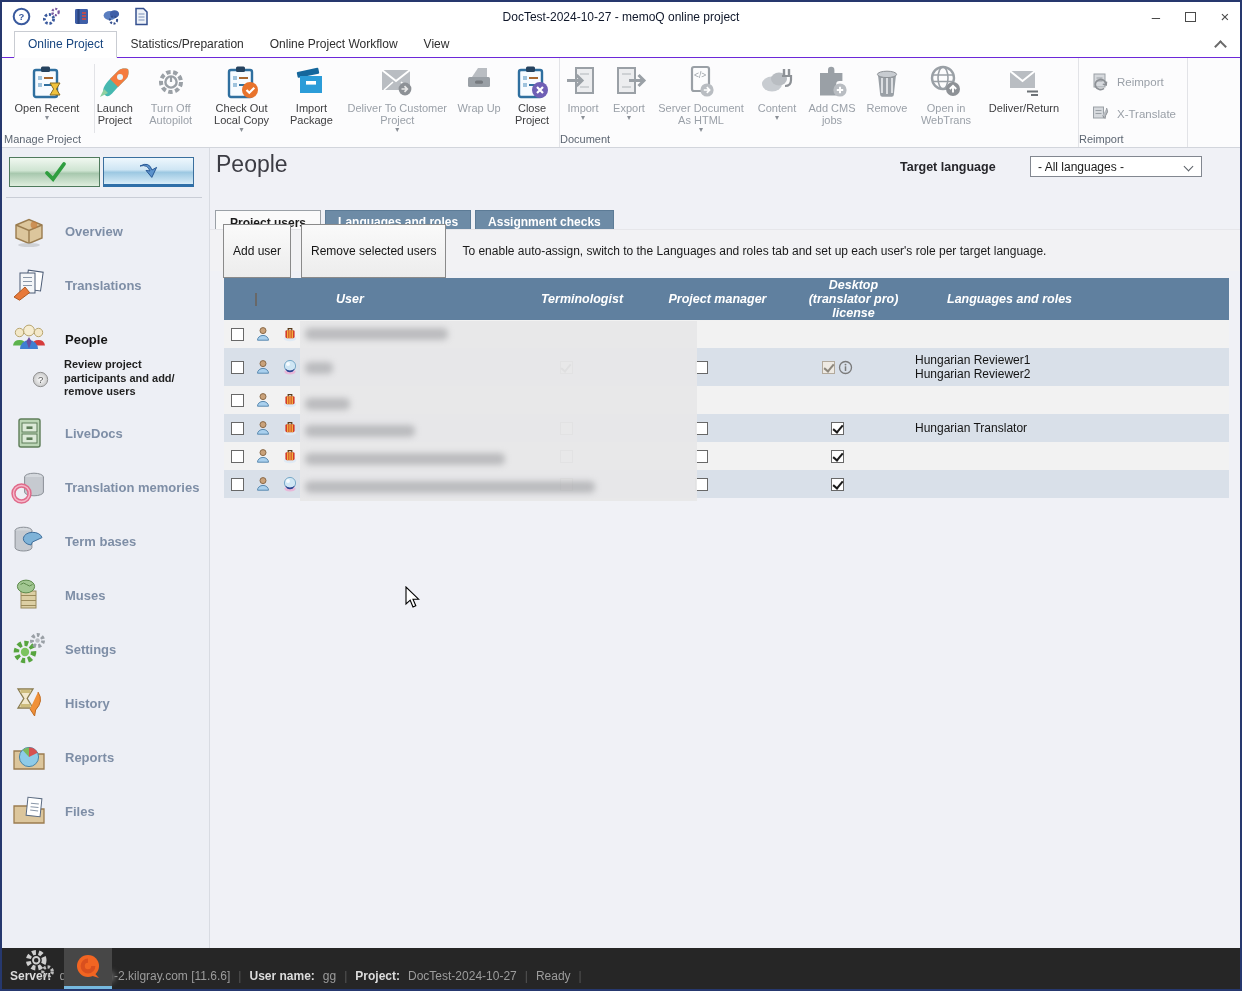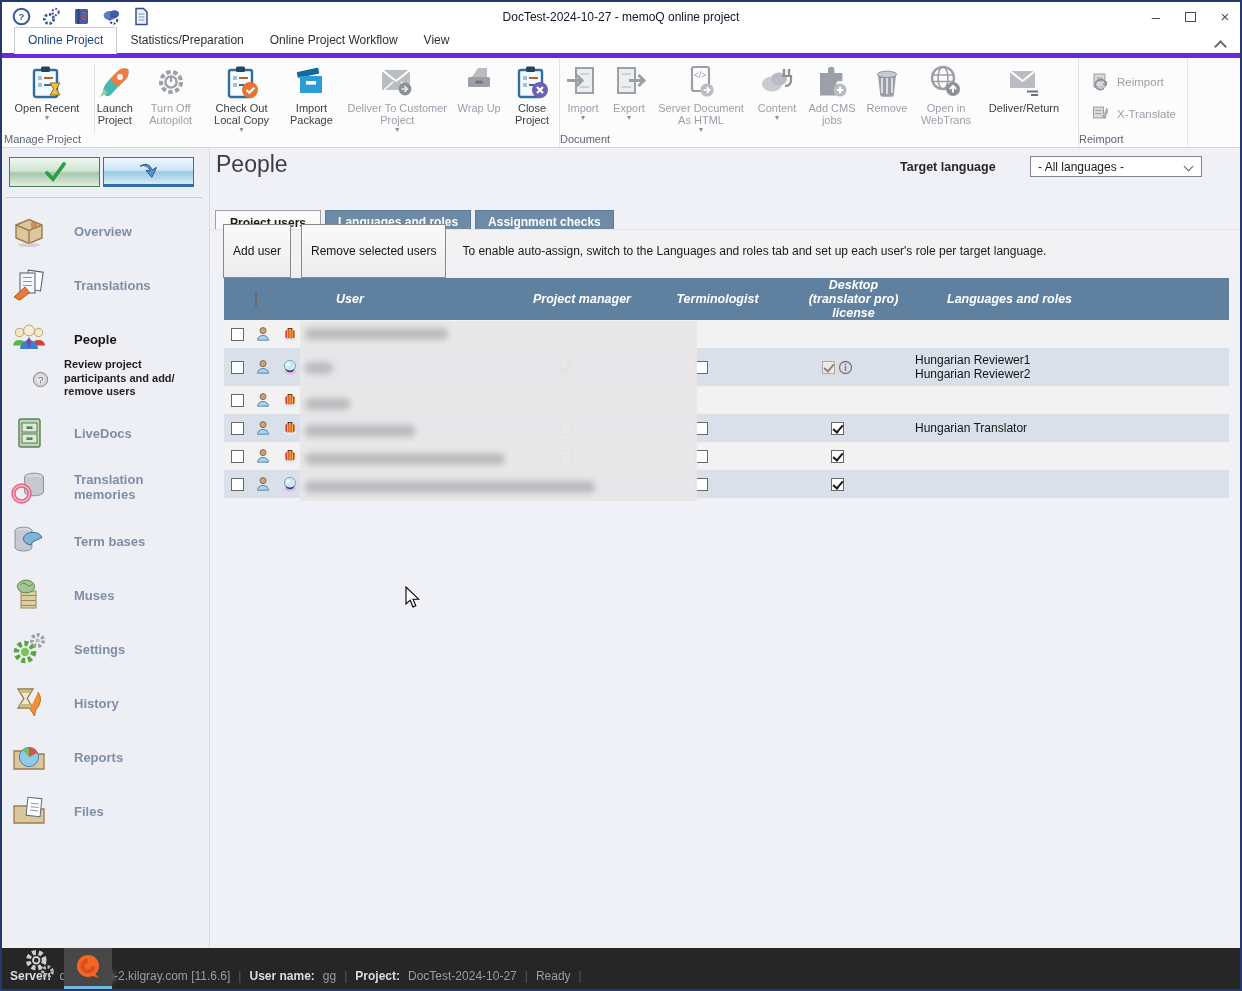--- a/index.html
+++ b/index.html
@@ -9,21 +9,21 @@
     border:2px solid #26386e;}
   
   .titlebar{position:absolute;left:0;top:0;width:100%;height:29px;background:#ffffff;}
   .qat{position:absolute;left:10px;top:5px;display:flex;gap:11px;align-items:center;}
   .qicon{width:19px;height:19px;display:inline-block;}
   .win-title{position:absolute;left:0;right:0;top:8px;text-align:center;font-size:12px;color:#0f172a;}
   .win-controls{position:absolute;right:8px;top:0;height:29px;display:flex;align-items:center;gap:22px;color:#4a4a4a;}
   .wc{width:14px;text-align:center;font-size:15px;line-height:14px;cursor:default;}
   .wc-max{width:11px;height:10px;border:1.5px solid #4a4a4a;}
   
-  .tabrow{position:absolute;left:0;top:29px;width:100%;height:27px;background:#ffffff;border-bottom:5px solid #6d28d9;}
+  .tabrow{position:absolute;left:0;top:29px;width:100%;height:27px;background:#ffffff;border-bottom:1px solid #6d28d9;}
   .rtabs{display:flex;padding-left:12px;height:100%;align-items:flex-end;}
   .rtab{padding:5px 13px 6px;font-size:12px;color:#2e2e2e;}
   .rtab.active{border:1px solid #c9ccd2;border-bottom:1px solid #fff;background:#fff;color:#17457f;margin-bottom:-1px;}
   .collapse{position:absolute;right:14px;top:8px;width:11px;height:11px;}
   .collapse:before{content:"";position:absolute;left:1px;top:3px;width:7px;height:7px;border:solid #6a6a6a;border-width:2px 0 0 2px;transform:rotate(45deg);}
   
   .ribbon{position:absolute;left:0;top:56px;width:100%;height:90px;background:#fcfcfd;border-bottom:1px solid #d2d5dc;}
   .rgroup{position:absolute;top:0;height:100%;border-right:1px solid #e2e3e7;}
   .rgroup-label{position:absolute;bottom:2px;left:0;right:0;text-align:left;font-size:11px;color:#5d6672;}
   .rbtns{display:flex;align-items:flex-start;padding-top:4px;height:74px;}
@@ -35,21 +35,21 @@
   .vsep{position:absolute;top:6px;bottom:14px;width:1px;background:#e2e3e7;}
   .smallbtn{position:absolute;display:flex;align-items:center;gap:7px;font-size:11.5px;color:#9aa0a8;}
   .smallbtn .sic{width:19px;height:19px;}
   
   .sidebar{position:absolute;left:0;top:146px;width:208px;height:804px;background:#edeff5;border-right:1px solid #d8dbe2;}
   .quickbtns{position:absolute;left:7px;top:9px;display:flex;gap:3px;}
   .qb{width:91px;height:30px;border:1px solid #4a6a7d;display:flex;align-items:center;justify-content:center;}
   .qb.green{background:linear-gradient(#f0f8f0,#cfe4d2 45%,#a8c8ae 55%,#dfeede);border-color:#4f7a5d;}
   .qb.blue{background:linear-gradient(#eef7fd,#cfe6f4 45%,#9cc8e2 55%,#d8ecf8);border-color:#3a6f9e;border-bottom:3px solid #2f6fa8;}
   .sep-line{position:absolute;left:4px;top:49px;width:196px;height:1px;background:#c9cdd6;}
-  .sitem{position:absolute;left:8px;display:flex;align-items:center;gap:26px;width:195px;}
+  .sitem{position:absolute;left:8px;display:flex;align-items:center;gap:17px;width:195px;}
   .sitem .sic36{width:38px;height:38px;flex:none;}
   .sitem .slabel{font-size:13px;font-weight:bold;color:#7e8ea6;}
   .sitem.active .slabel{color:#141414;}
   .sdesc{position:absolute;left:62px;width:138px;font-size:11px;line-height:13.5px;color:#1f1f1f;font-weight:bold;}
   .shelp{position:absolute;left:30px;width:17px;height:17px;}
   
   .main{position:absolute;left:208px;top:146px;width:1034px;height:804px;background:#f0f1f6;}
   .page-title{position:absolute;left:6px;top:3px;font-size:23px;color:#3c3c44;}
   .tl-label{position:absolute;left:690px;top:12px;font-size:12.5px;font-weight:bold;color:#26262b;}
   .tl-select{position:absolute;left:820px;top:8px;width:172px;height:21px;background:#fff;border:1px solid #828790;
@@ -478,22 +478,22 @@
       <span class="hint">To enable auto-assign, switch to the Languages and roles tab and set up each user's role per target language.</span>
     </div>
     <div class="utable" id="utable">
         <div class="tgrid thead">
           <div class="th c0">
             <span class="cb"></span>
           </div>
           <div class="th"></div>
           <div class="th"></div>
           <div class="th">User</div>
+          <div class="th ccenter">Terminologist</div>
           <div class="th ccenter">Project manager</div>
-          <div class="th ccenter">Terminologist</div>
           <div class="th ccenter" style="line-height:14px">Desktop (translator pro) license</div>
           <div class="th" style="padding-left:8px">Languages and roles</div>
         </div>
         <div class="tgrid trow lite" style="height:28px">
           <div class="td ccenter">
             <span class="cb"></span>
           </div>
           <div class="td ccenter">
             <span class="rowicon"><svg viewBox="0 0 16 16">
                 <circle cx="8" cy="4.6" r="3" fill="#caa27a" stroke="#8a6a48"></circle>

